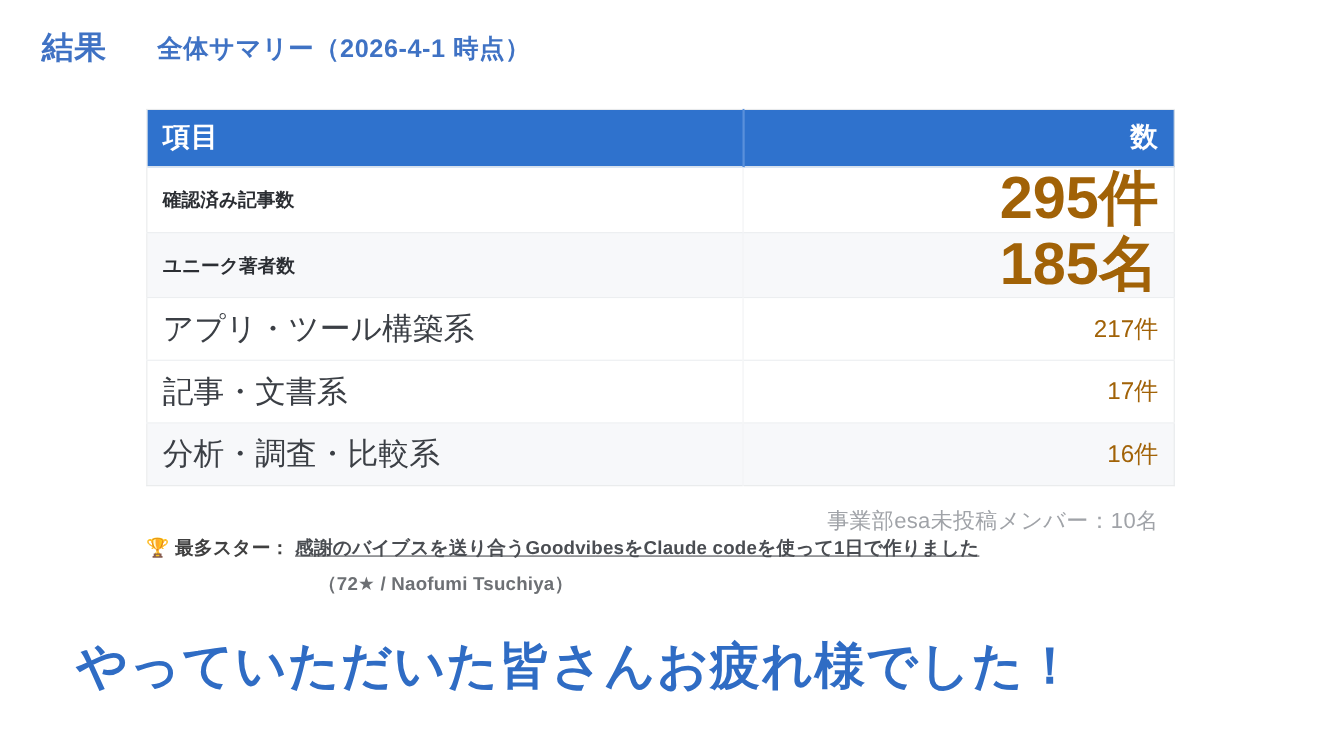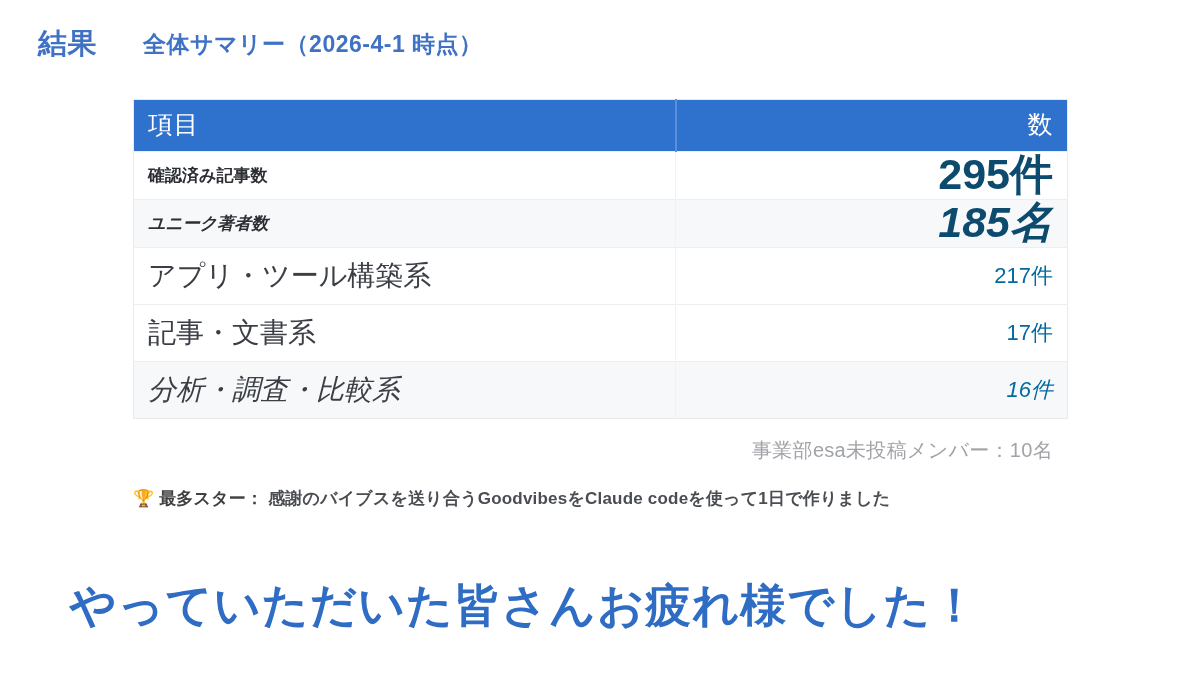--- a/index.html
+++ b/index.html
@@ -51,21 +51,21 @@
     border: 1px solid #e8eaec;
     background: #ffffff;
   }
   .summary-table col.col-item { width: 542px; }
   .summary-table col.col-count { width: 392px; }
 
   .summary-table thead th {
     background: #2f72cd;
     color: #ffffff;
     font-size: 25px;
-    font-weight: 400;
+    font-weight: 700;
     padding: 8px 14px 10px 14px;
     height: 28px;
     letter-spacing: 0.5px;
     border: none;
   }
   .summary-table thead th.th-item {
     text-align: left;
   }
   .summary-table thead th.th-count {
     text-align: right;
@@ -77,59 +77,58 @@
     padding: 6px 14px;
     vertical-align: middle;
     color: #36393d;
   }
   .summary-table tbody td.cell-count {
     text-align: right;
     border-left: 1px solid #f1f2f4;
   }
   .summary-table tbody tr.alt td {
     background: #f7f8fa;
-    font-style: italic;
   }
 
   
   tr.row-hero td.cell-item {
     font-size: 17px;
     font-weight: 700;
     color: #2b2e33;
     padding-top: 3px;
     padding-bottom: 3px;
   }
   tr.row-hero td.cell-count {
-    font-size: 43px;
-    font-weight: 700;
-    color: #0c4a6e;
+    font-size: 54px;
+    font-weight: 700;
+    color: #a16207;
     line-height: 1.05;
     padding-top: 0px;
     padding-bottom: 2px;
   }
 
   
   tr.row-normal td.cell-item {
     font-size: 28px;
     font-weight: 400;
     color: #3b3f45;
     padding-top: 9px;
     padding-bottom: 9px;
   }
   tr.row-normal td.cell-count {
     font-size: 22px;
     font-weight: 400;
-    color: #0369a1;
+    color: #a16207;
   }
 
   
   .table-note {
     position: absolute;
     left: 133px;
-    top: 437px;
+    top: 460px;
     width: 934px;
     text-align: right;
     font-size: 20px;
     color: #a0a3a8;
     padding-right: 14px;
     box-sizing: border-box;
     letter-spacing: 0.3px;
   }
 
   
@@ -153,20 +152,21 @@
   }
   .award-label {
     font-weight: 700;
     color: #404040;
     letter-spacing: 0.2px;
   }
   .award-title {
     font-weight: 700;
     color: #4a4d52;
     letter-spacing: 0.2px;
+    text-decoration: underline;
   }
   .award-line2 {
     margin-top: 9px;
     padding-left: 156px;
     font-size: 17px;
     font-weight: 700;
     color: #6d7074;
     letter-spacing: 0.2px;
   }
 
@@ -227,15 +227,16 @@
 </table>
 
 <div class="table-note">事業部esa未投稿メンバー：10名</div>
 
 <div class="award">
   <div class="award-line1">
     <span class="trophy-icon">🏆</span>
     <span class="award-label">最多スター：</span>
     <span class="award-title">感謝のバイブスを送り合うGoodvibesをClaude codeを使って1日で作りました</span>
   </div>
+  <div class="award-line2">（72★ / Naofumi Tsuchiya）</div>
 </div>
 
 <div class="closing">やっていただいた皆さんお疲れ様でした！</div>
 
 </body></html>

